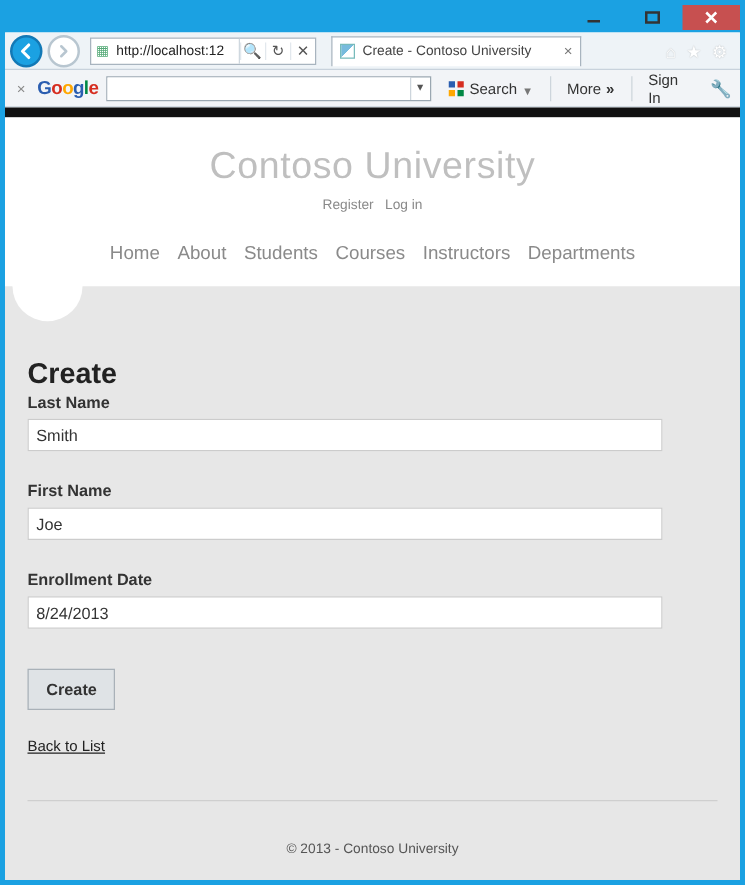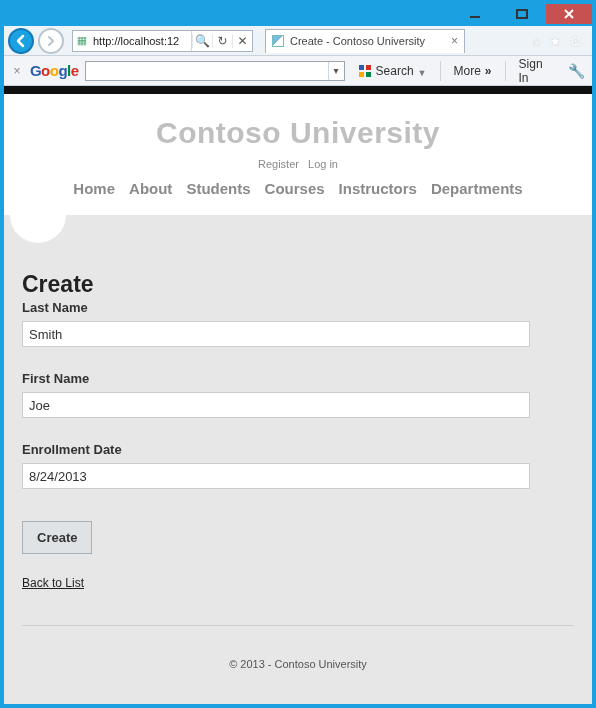--- a/index.html
+++ b/index.html
@@ -57,24 +57,24 @@
   .gico { width:14px; height:14px;}
   .sep { width:1px; height:20px; background:#cdd5dc;}
   .wrench { font-size:14px; color:#555;}
   
   .blackbar { height:8px; background:#111;}
   
   .viewport { flex:1; background:#fff; overflow:hidden; display:flex; flex-direction:column;}
   .page-header {
     background:#fff; text-align:center; padding:22px 0 8px 0;
   }
-  .site-title { font-size:30px; color:#bfbfbf; font-weight:700; letter-spacing:0.5px;}
+  .site-title { font-size:30px; color:#bfbfbf; font-weight:400; letter-spacing:0.5px;}
   .auth-links { margin-top:8px; font-size:11px; color:#8a8a8a;}
   .auth-links span { margin:16px 3px; color:#8a8a8a;}
-  .mainnav { margin-top:10px; display:flex; justify-content:center; gap:14px; font-size:15px; color:#8a8a8a; font-weight:700; padding-bottom:10px;}
+  .mainnav { margin-top:24px; display:flex; justify-content:center; gap:14px; font-size:15px; color:#8a8a8a; font-weight:400; padding-bottom:10px;}
   .mainnav span { color:#8a8a8a;}
   
   .page-body { flex:1; background:#e7e7e7; position:relative; padding:0;}
   .halfcircle {
     position:absolute; top:-28px; left:6px; width:56px; height:56px; border-radius:50%; background:#fff;
   }
   .content { padding:56px 18px 20px 18px;}
   h2.create { font-size:23px; font-weight:700; color:#222; margin-bottom:2px;}
   .form-label { font-size:13px; font-weight:600; color:#333; margin-top:0;}
   .form-input {

